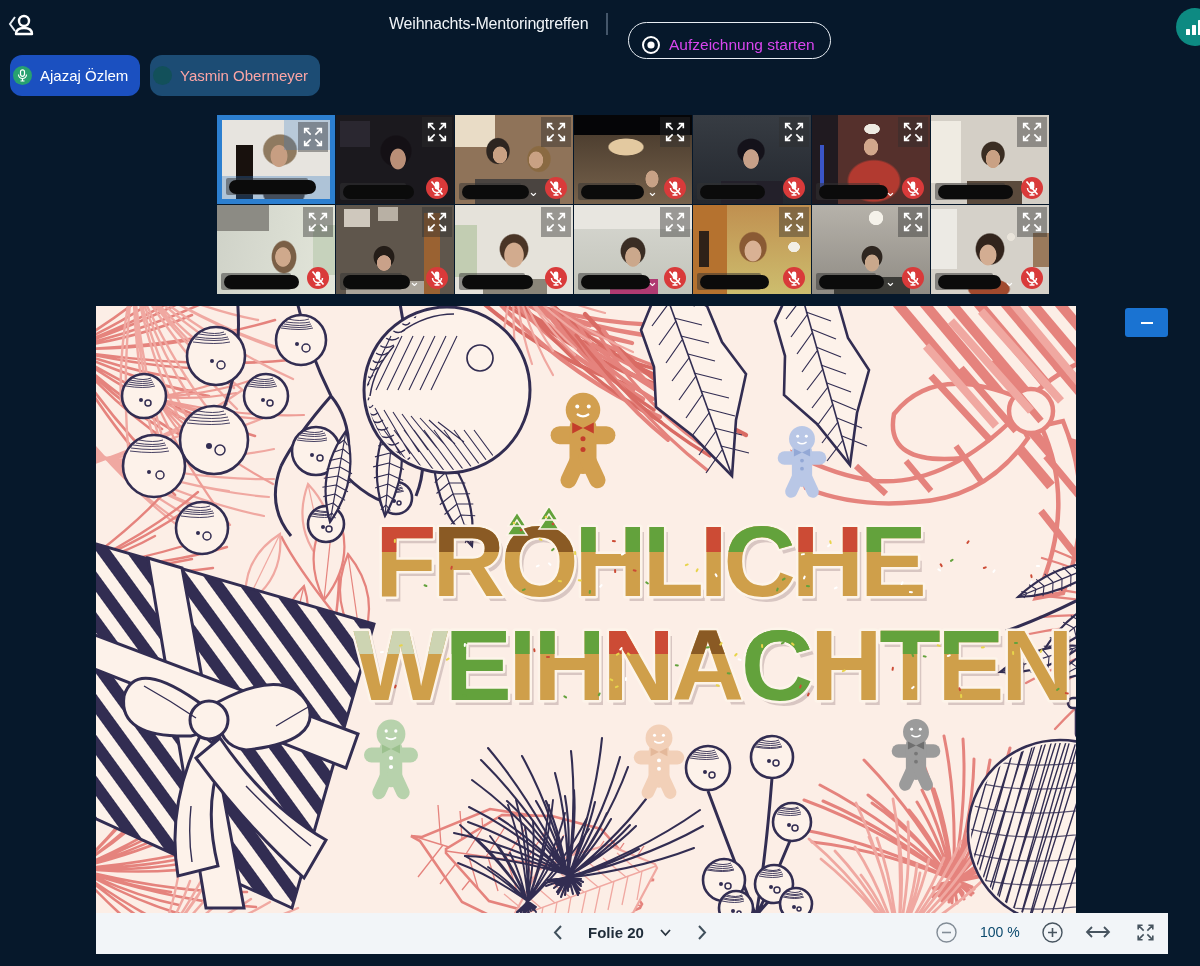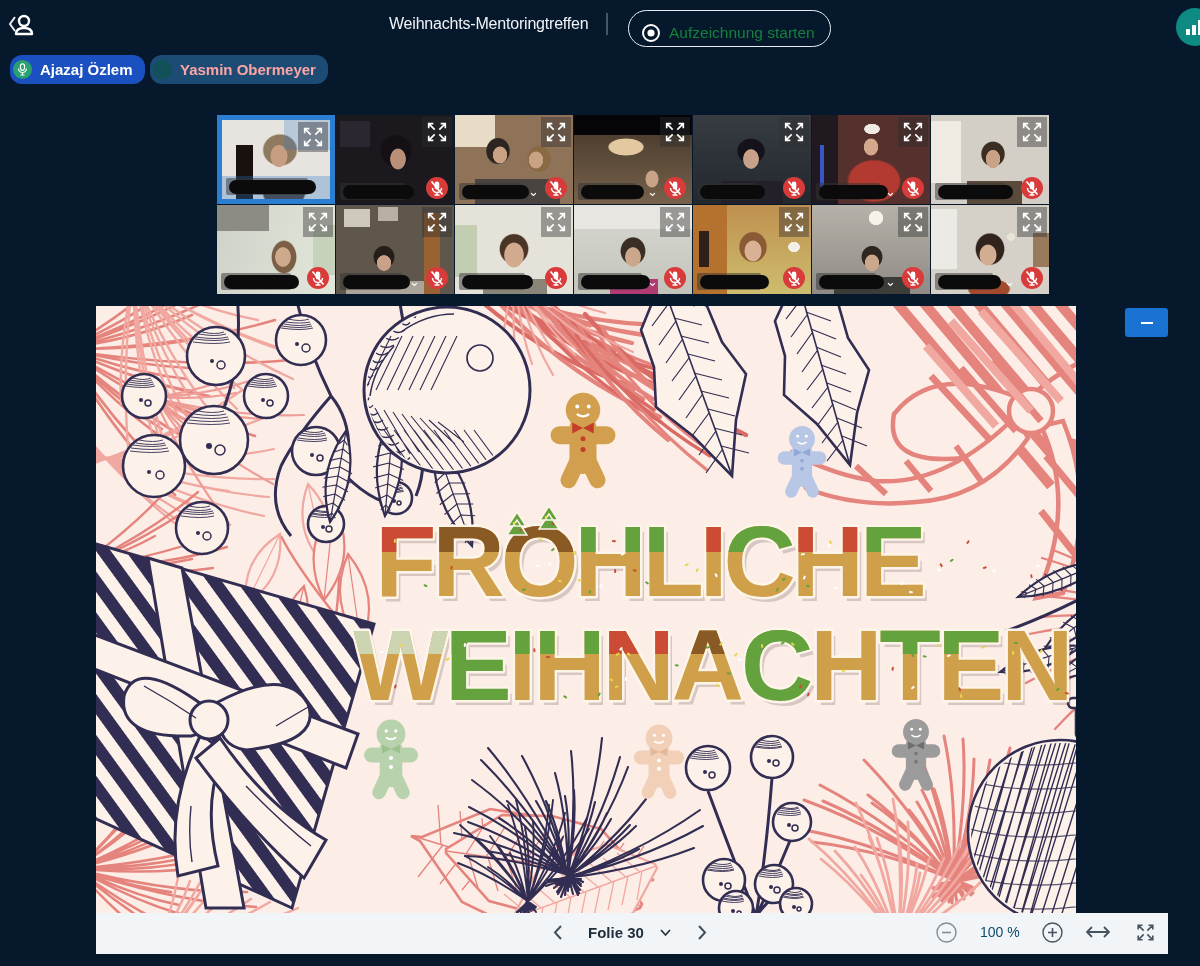--- a/index.html
+++ b/index.html
@@ -1,20 +1,20 @@
 <!DOCTYPE html>
 <html><head><meta charset="utf-8"><style>
 *{margin:0;padding:0;box-sizing:border-box}
 body{width:1200px;height:966px;background:#06182b;font-family:"Liberation Sans",sans-serif;overflow:hidden;position:relative}
 .hdr{position:absolute;left:0;top:0;width:1088px;height:50px}
 .title{position:absolute;left:389px;top:15px;color:#f0f4f8;font-size:16px;letter-spacing:-0.2px}
 .sep{position:absolute;left:606px;top:13px;width:2px;height:22px;background:#44566a}
-.recbtn{position:absolute;left:628px;top:10px;height:37px;border:1px solid #e8eef4;border-radius:19px;color:#15803d;font-size:15.5px;display:flex;align-items:center;padding:8px 15px 0 12px;gap:8px}
+.recbtn{position:absolute;left:628px;top:22px;height:37px;border:1px solid #e8eef4;border-radius:19px;color:#d946ef;font-size:15.5px;display:flex;align-items:center;padding:8px 15px 0 12px;gap:8px}
 .avatar{position:absolute;left:1176px;top:8px;width:38px;height:38px;border-radius:50%;background:#0d8a82;display:flex;align-items:center;justify-content:center}
-.pill{position:absolute;top:55px;height:29px;border-radius:12px;display:flex;align-items:center;font-size:15px;font-weight:bold;padding:0 12px 0 3px;gap:8px}
+.pill{position:absolute;top:55px;height:41px;border-radius:12px;display:flex;align-items:center;font-size:15px;font-weight:normal;padding:0 12px 0 3px;gap:8px}
 .videos{position:absolute;left:217px;top:115px;width:833px;height:180px}
 .tile{position:absolute;overflow:hidden}
 .tile.act{border:5px solid #2c7fd0;background:#2c7fd0}
 .tin{position:absolute;left:0;top:0;width:108px;height:79px}
 .exp{position:absolute;right:2px;top:2px;width:30px;height:30px;background:rgba(45,45,45,0.42);padding:3px}
 .lab{position:absolute;left:4px;bottom:4px;height:17px;background:rgba(50,50,50,0.5);border-radius:2px}
 .scrib{position:absolute;left:3px;top:2px;right:-8px;height:14px;background:#0b0b0b;border-radius:7px}
 .micx{position:absolute;right:6px;bottom:5px;width:22px;height:22px}
 .chev{position:absolute;right:34px;bottom:8px;color:#fff;font-size:13px;line-height:8px}
 .pres{position:absolute;left:96px;top:306px;width:1072px;height:646px}
@@ -778,21 +778,21 @@
     </div>
  <div class="minbtn">
       <svg width="16" height="16" viewBox="0 0 16 16">
         <path d="M2 8 h12" stroke="#fff" stroke-width="2"></path>
       </svg>
     </div>
  <div class="bbar">
   <svg style="position:absolute;left:456px;top:11px" width="11" height="17" viewBox="0 0 11 17">
         <path d="M9 2 L3 8.5 L9 15" stroke="#41505c" stroke-width="2" fill="none"></path>
       </svg>
-  <div style="position:absolute;left:492px;top:11px;color:#1f2c39;font-size:15px;font-weight:bold">Folie 30</div>
+  <div style="position:absolute;left:492px;top:11px;color:#1f2c39;font-size:15px;font-weight:bold">Folie 20</div>
   <svg style="position:absolute;left:563px;top:15px" width="13" height="9" viewBox="0 0 13 9">
         <path d="M2 2 L6.5 7 L11 2" stroke="#2a3540" stroke-width="1.8" fill="none"></path>
       </svg>
   <svg style="position:absolute;left:601px;top:11px" width="11" height="17" viewBox="0 0 11 17">
         <path d="M2 2 L8 8.5 L2 15" stroke="#41505c" stroke-width="2" fill="none"></path>
       </svg>
   <svg style="position:absolute;left:840px;top:9px" width="21" height="21" viewBox="0 0 21 21">
         <circle cx="10.5" cy="10.5" r="9.5" stroke="#828c96" stroke-width="1.4" fill="none"></circle>
         <path d="M6 10.5 h9" stroke="#828c96" stroke-width="1.6"></path>
       </svg>

